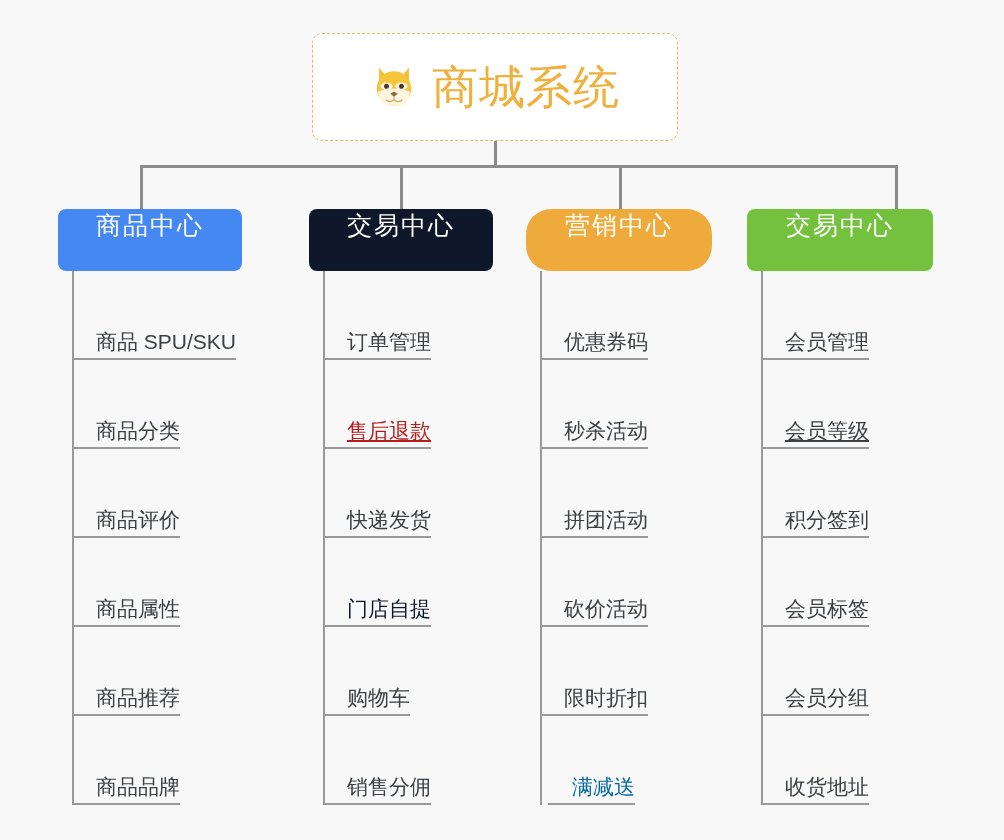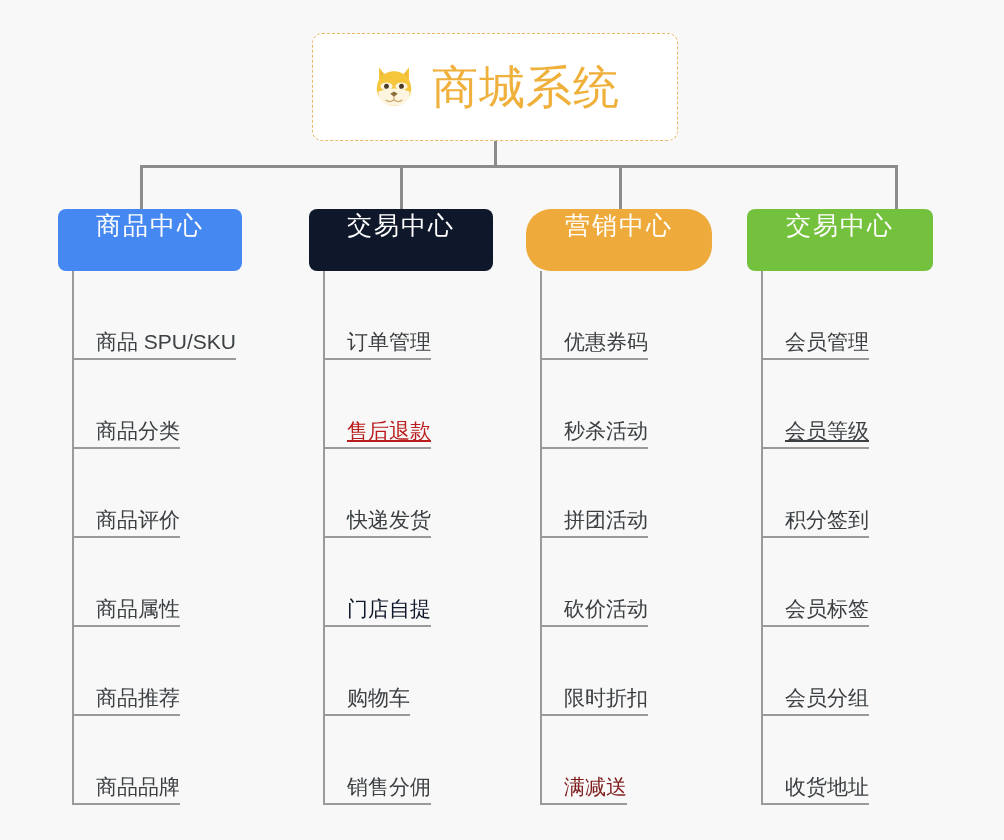--- a/index.html
+++ b/index.html
@@ -251,21 +251,21 @@
       <li class="leaf">
           <span class="leaf-text" style="color: rgb(60, 64, 67);">拼团活动<span class="leaf-rule" style="width: 108px; left: -24px; background: rgb(154, 154, 154);"></span></span>
         </li>
       <li class="leaf">
           <span class="leaf-text" style="color: rgb(60, 64, 67);">砍价活动<span class="leaf-rule" style="width: 108px; left: -24px; background: rgb(154, 154, 154);"></span></span>
         </li>
       <li class="leaf">
           <span class="leaf-text" style="color: rgb(60, 64, 67);">限时折扣<span class="leaf-rule" style="width: 108px; left: -24px; background: rgb(154, 154, 154);"></span></span>
         </li>
       <li class="leaf">
-          <span class="leaf-text" style="color: #7f1d1d;">满减送<span class="leaf-rule" style="width: 87px; left: -24px; background: rgb(154, 154, 154);"></span></span>
+          <span class="leaf-text" style="color: #0369a1; margin-left: 8px;">满减送<span class="leaf-rule" style="width: 87px; left: -24px; background: rgb(154, 154, 154);"></span></span>
         </li>
     </ul>
   </div>
 
   <div class="column col4">
     <div class="cat-header" style="background: rgb(115, 193, 61);">
       <span>交易中心</span>
     </div>
     <ul class="leaf-list">
       <li class="leaf-trunk" style="background: rgb(154, 154, 154);"></li>

